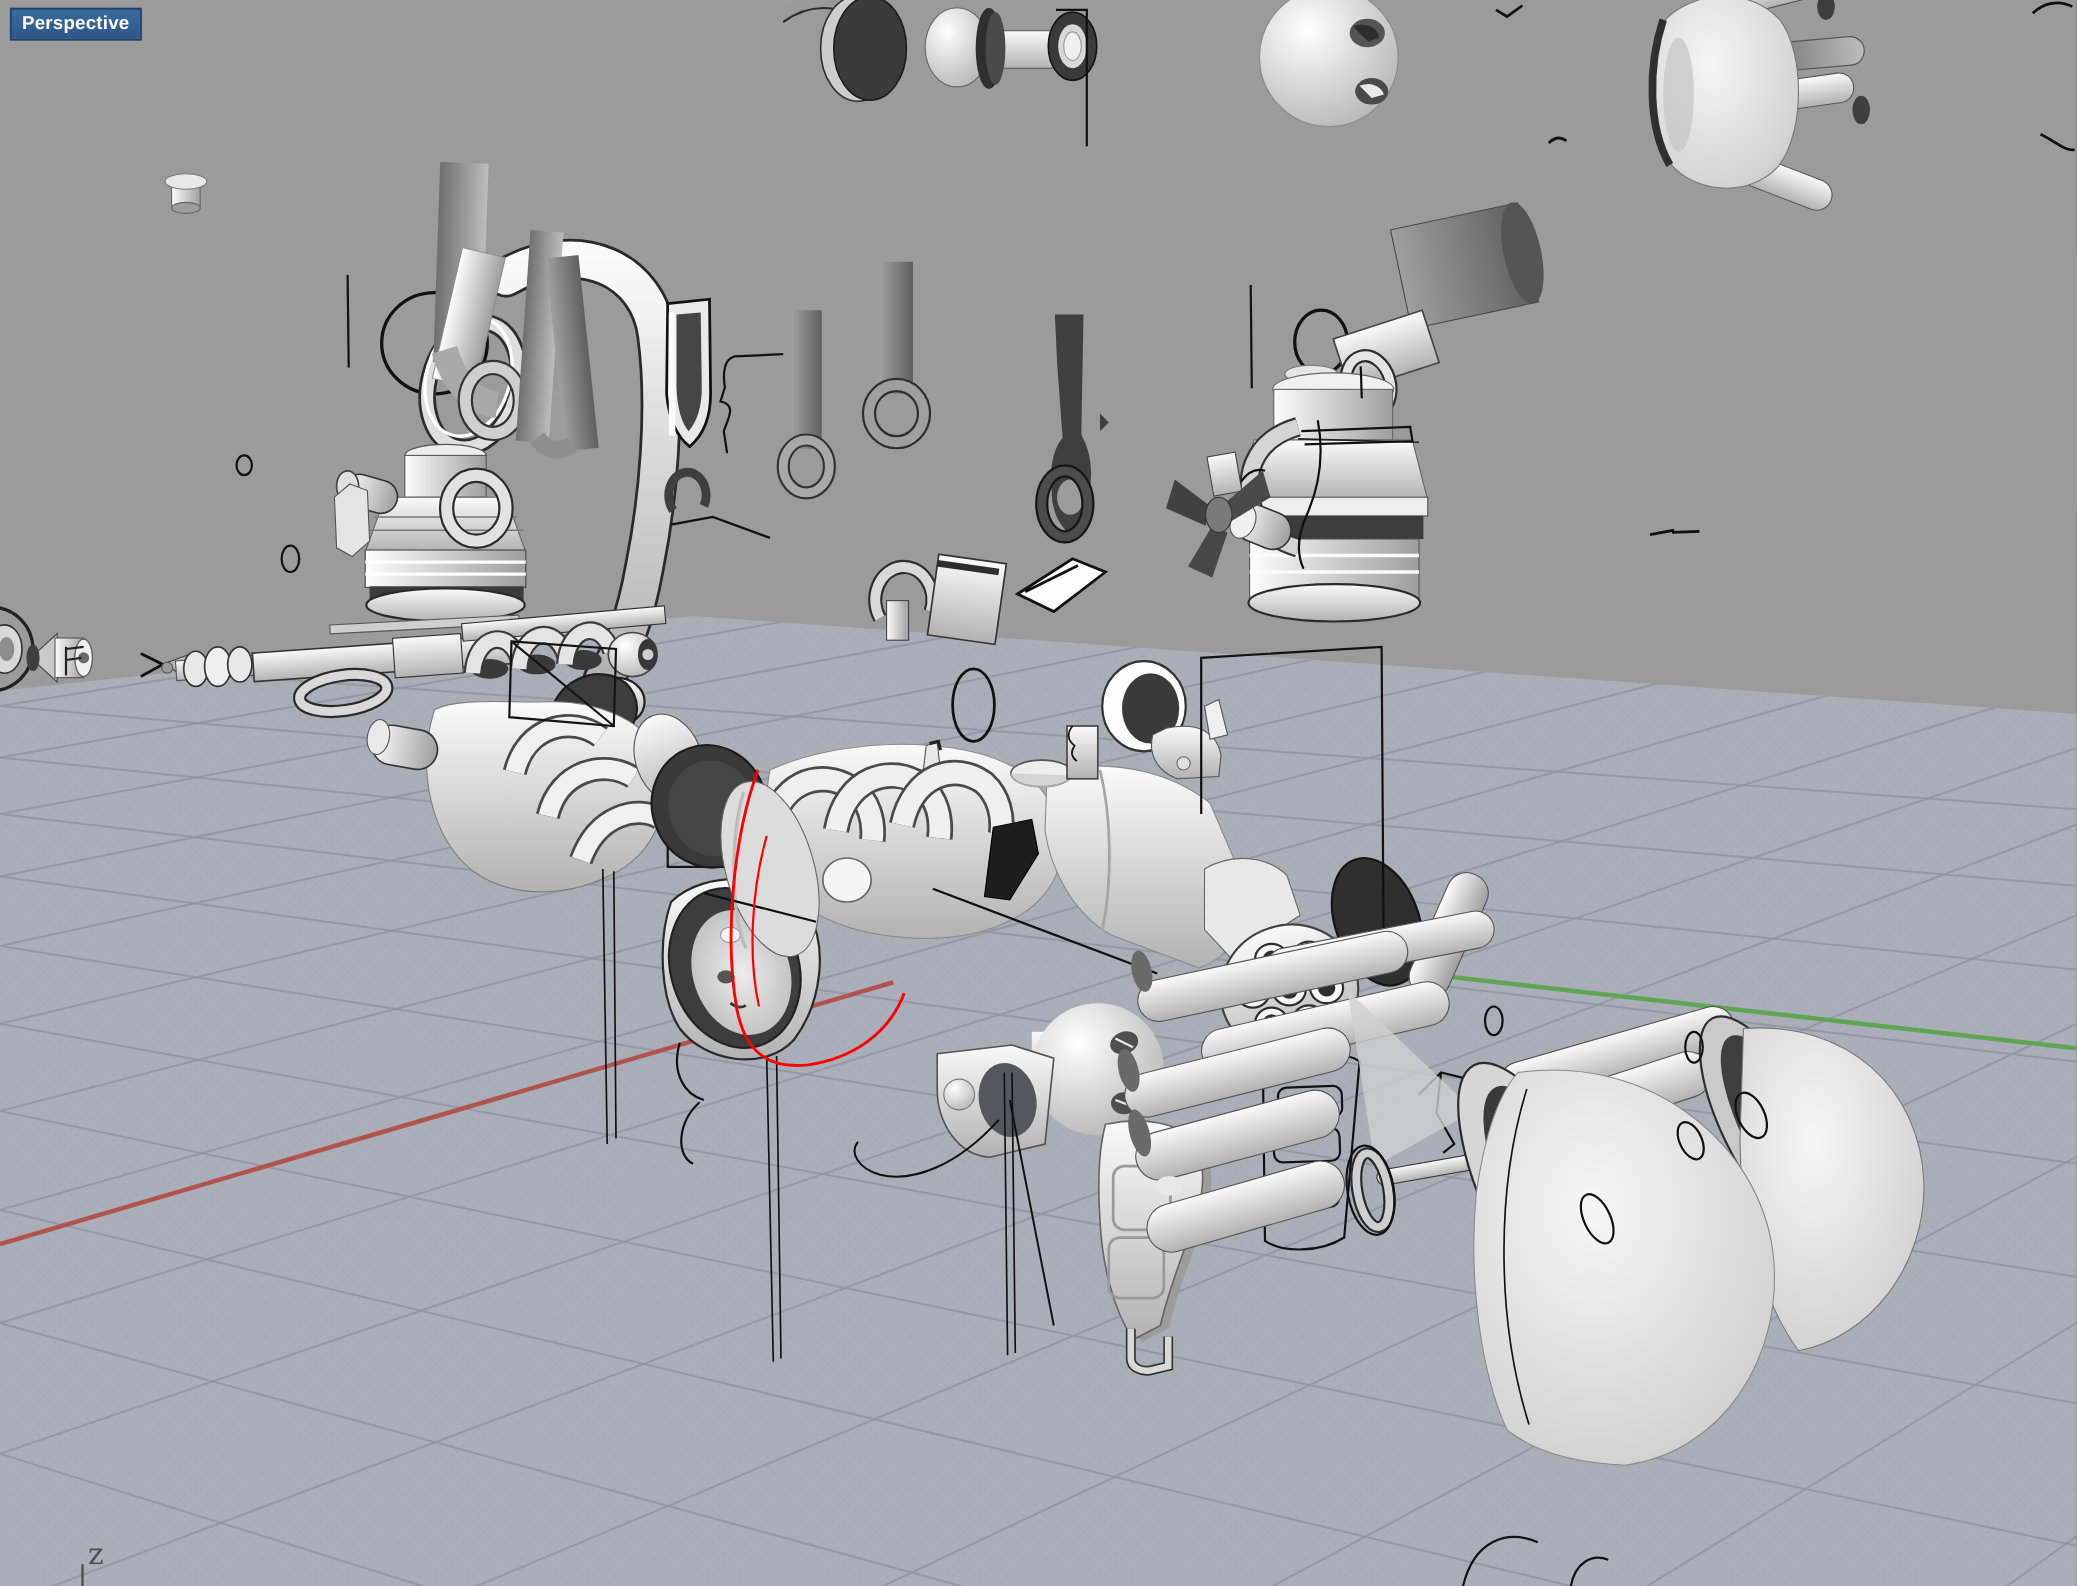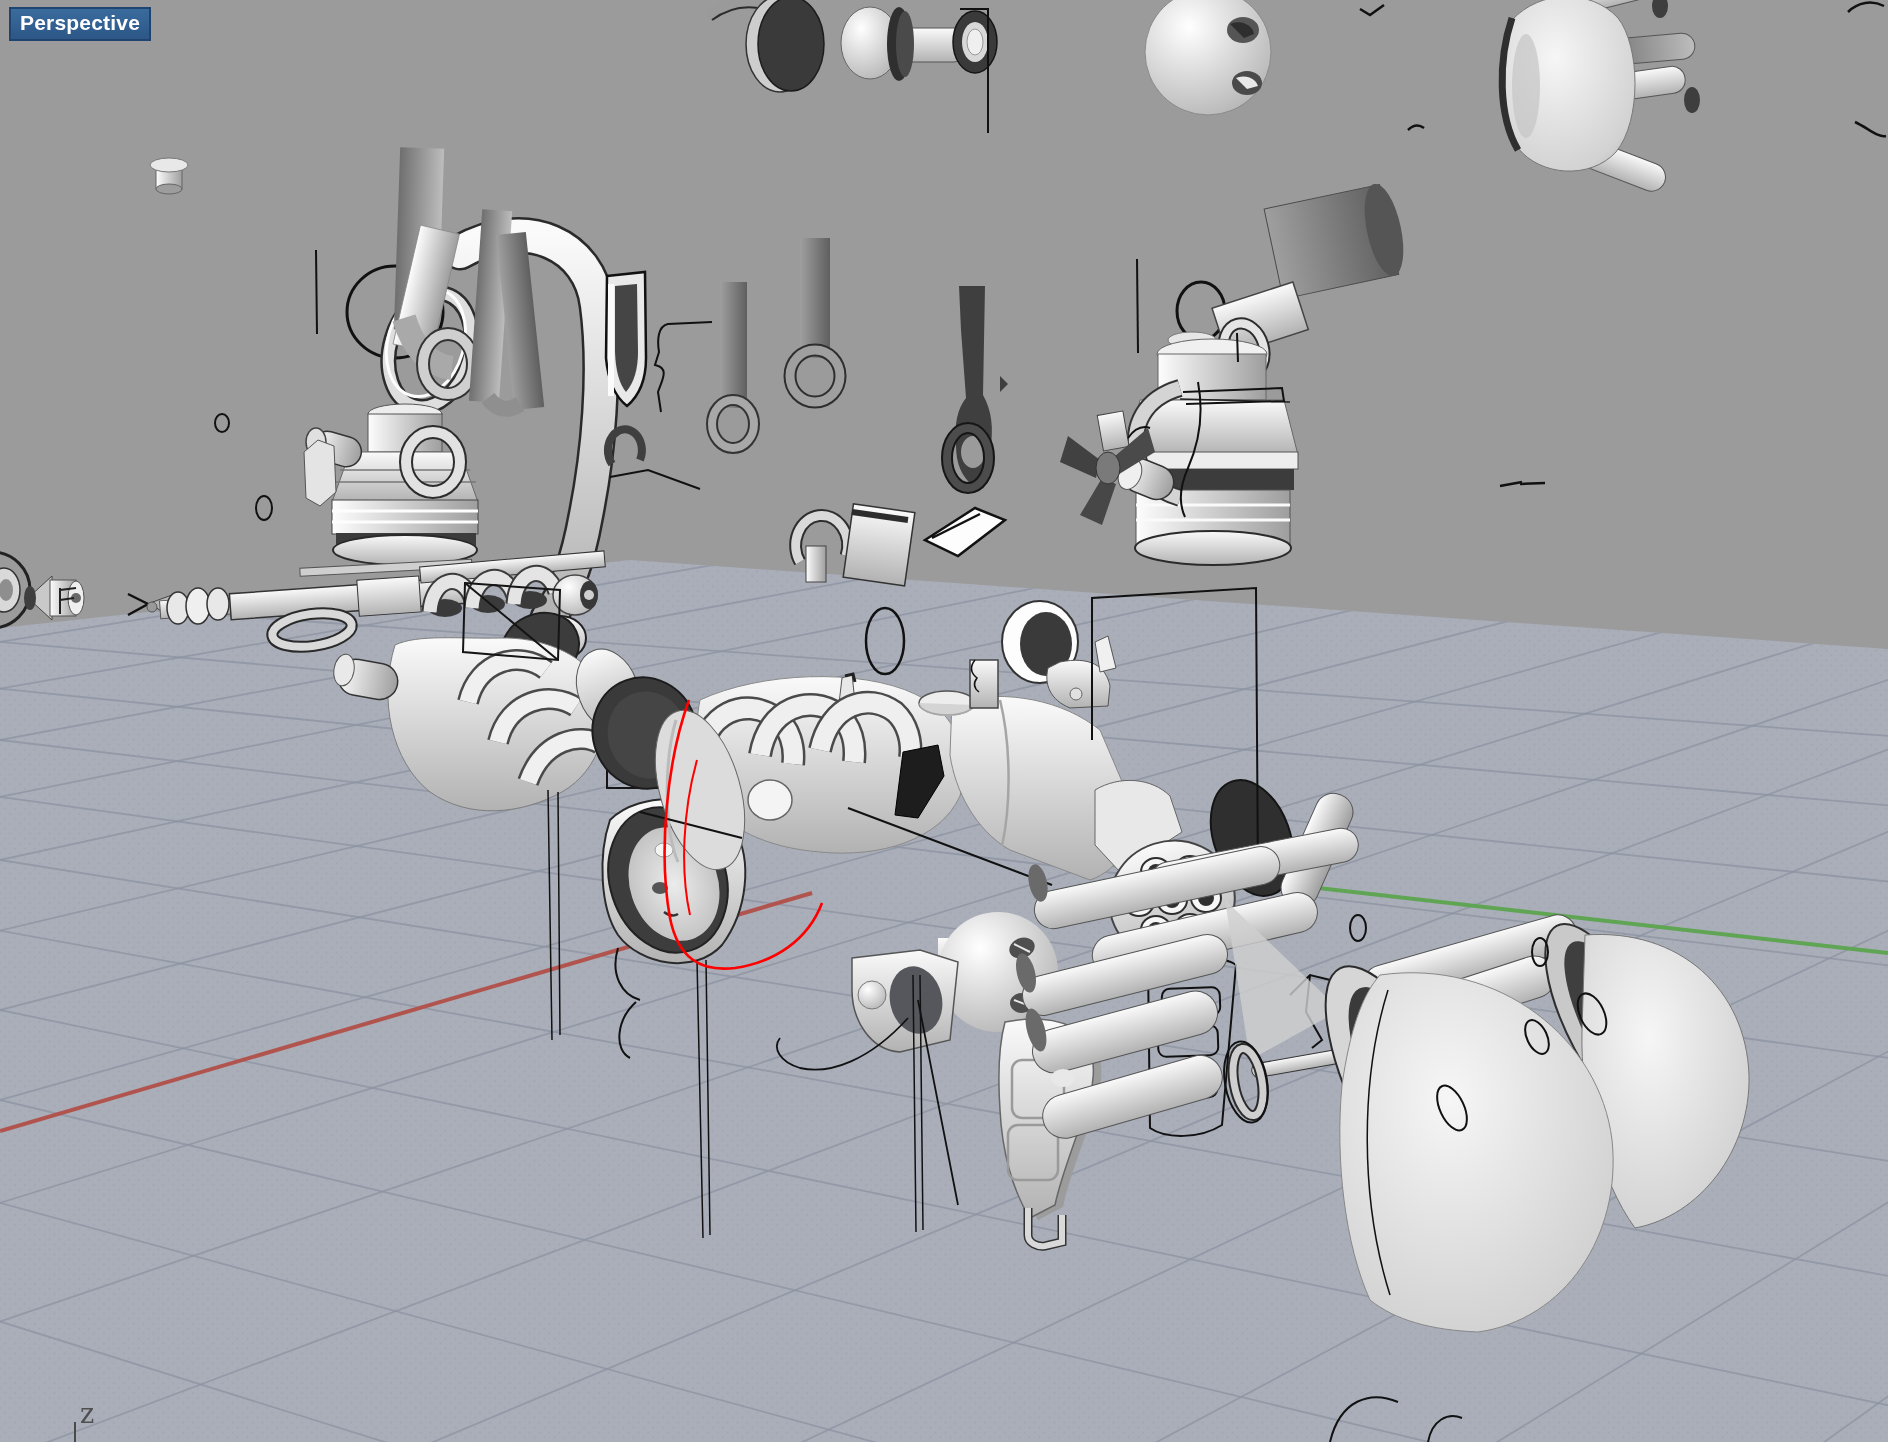--- a/index.html
+++ b/index.html
@@ -1,21 +1,21 @@
 <!DOCTYPE html>
 <html><head>
 <meta charset="utf-8">
 <style>
   html,body{margin:0;padding:0;background:#666;}
   #viewport{position:relative;width:1888px;height:1442px;overflow:hidden;background:#9b9b9b;
     font-family:"Liberation Sans",sans-serif;}
   #scene{position:absolute;left:0;top:0;}
   #vp-label{position:absolute;left:9px;top:7px;padding:2px 9px 4px 9px;
     background:linear-gradient(#3a6b9d,#2c5787);border:2px solid #1f4470;
-    color:#fff;font-size:21px;font-weight:bold;letter-spacing:.2px;cursor:pointer;}
+    color:#fff;font-size:17px;font-weight:bold;letter-spacing:.2px;cursor:pointer;}
   #z-indicator{position:absolute;left:62px;top:1398px;color:#4f4f4f;
     font-family:"DejaVu Serif",serif;font-size:27px;font-style:normal;}
   #z-indicator .zline{position:absolute;left:12px;top:24px;width:2px;height:26px;background:#4a4a4a;}
   #z-indicator .zchar{position:absolute;left:18px;top:0;}
 </style>
 </head>
 <body>
 
 <div id="viewport">
 <svg id="scene" width="1888" height="1442" viewBox="0 0 1888 1442">

